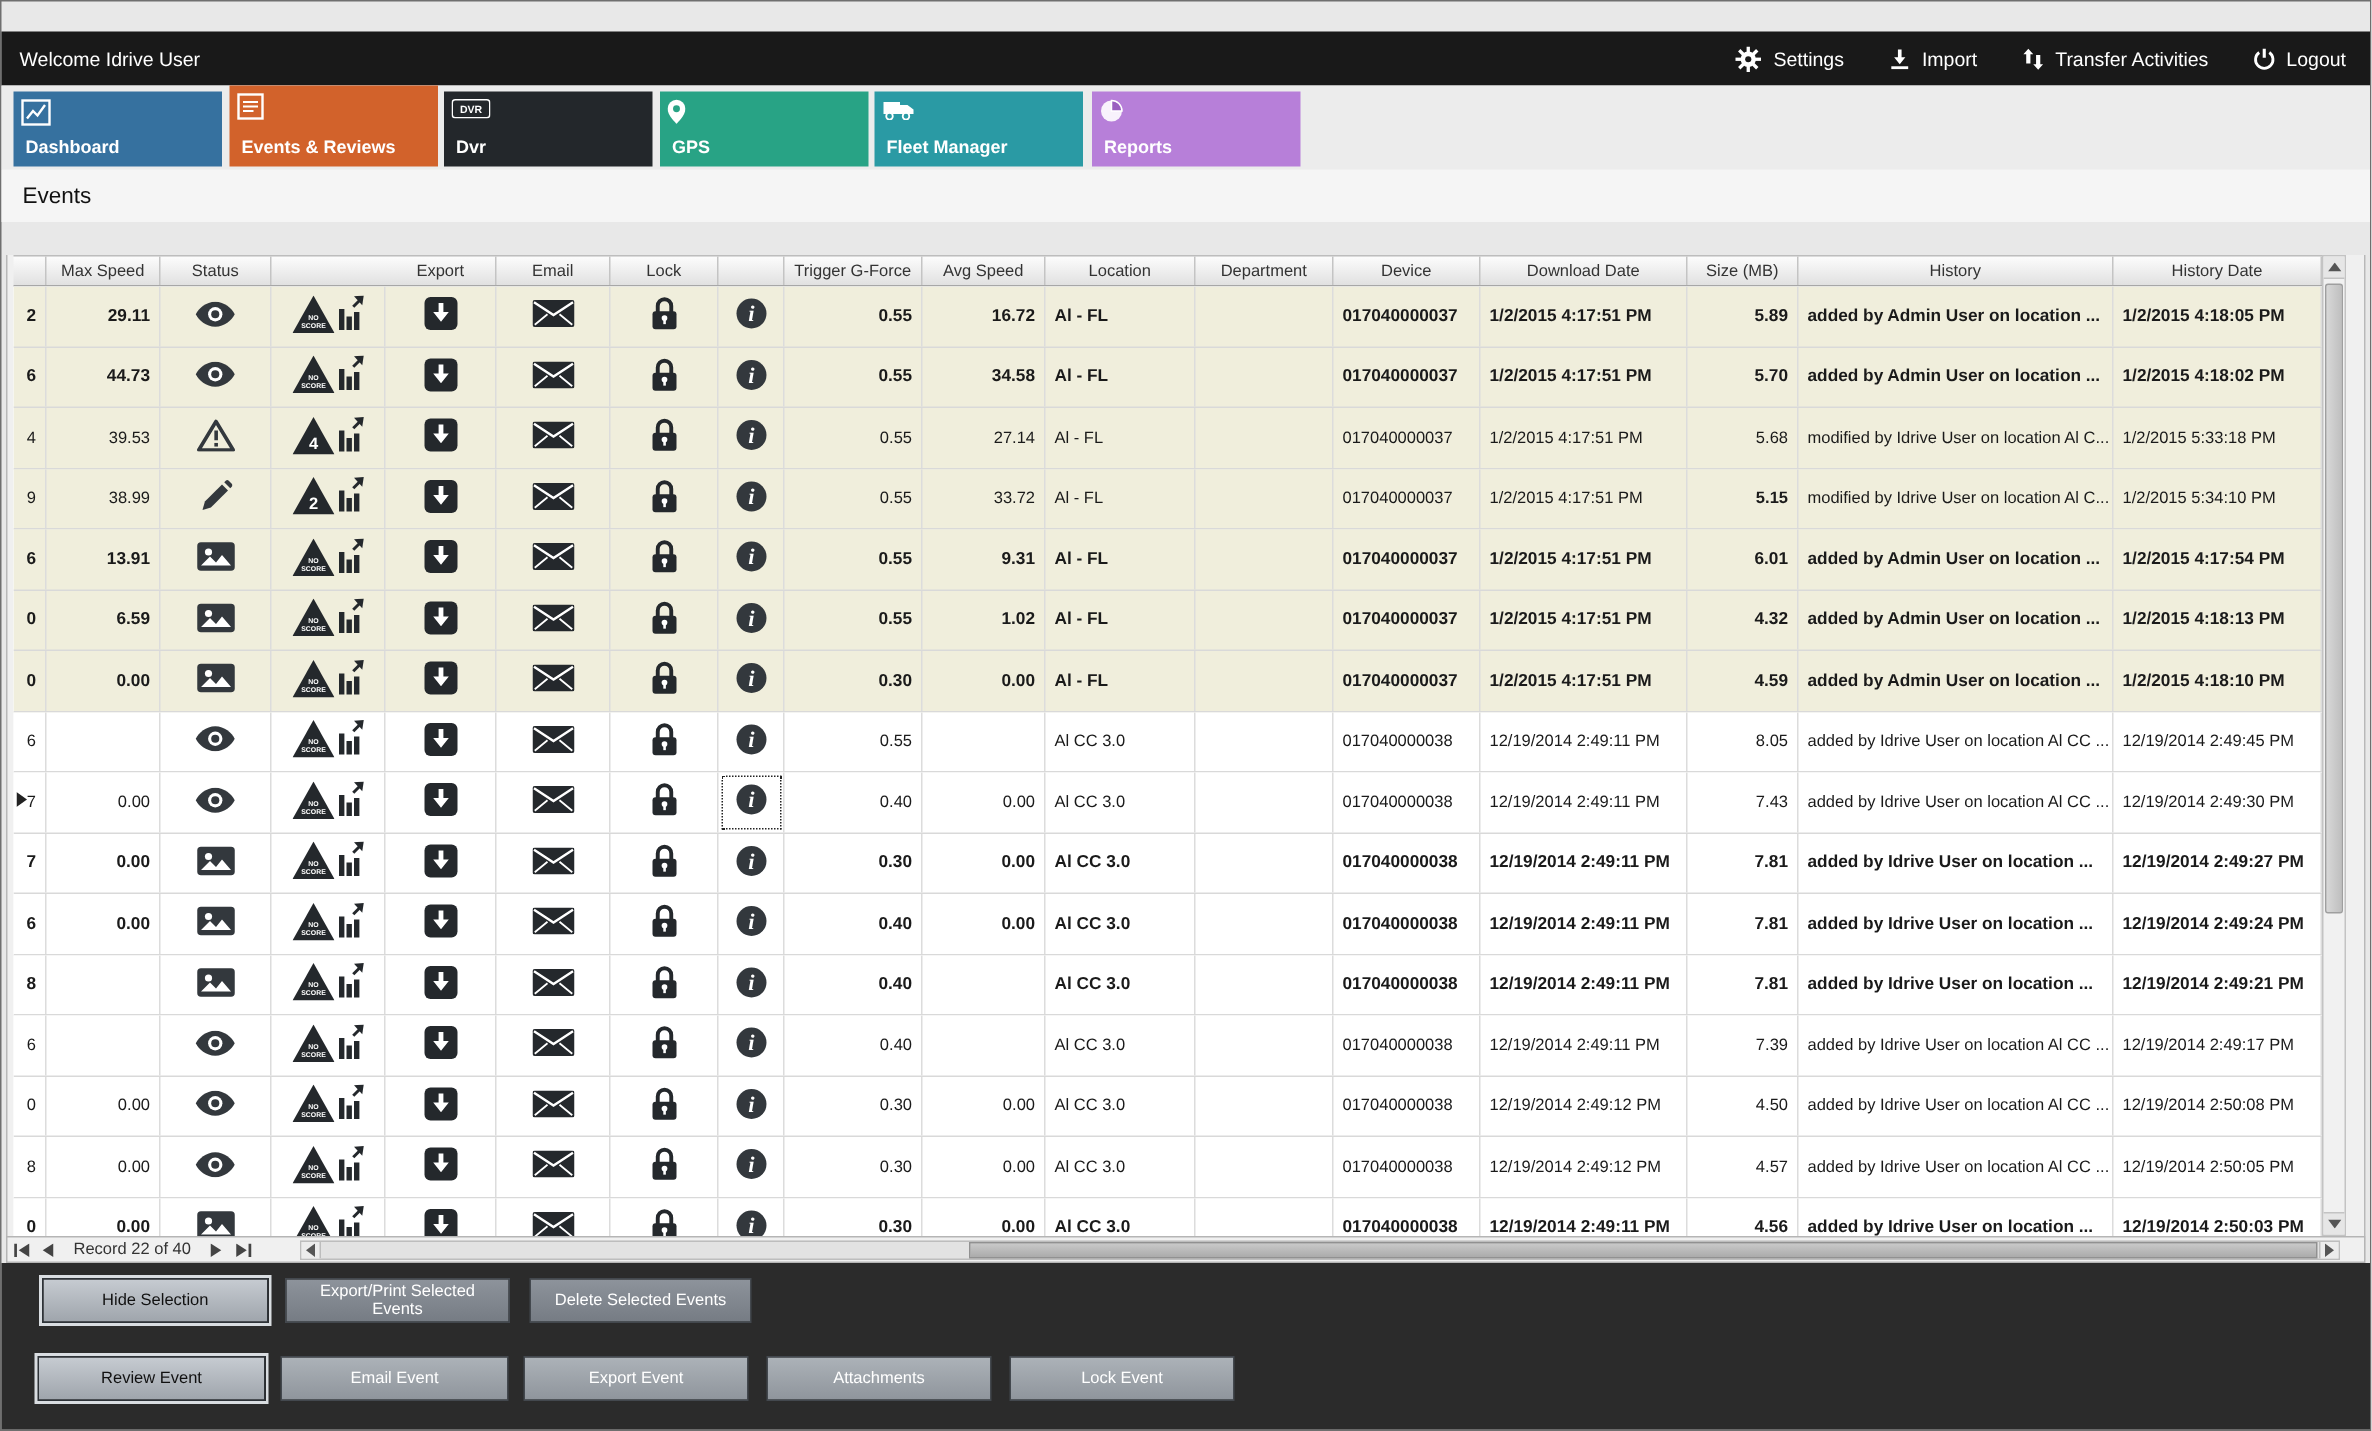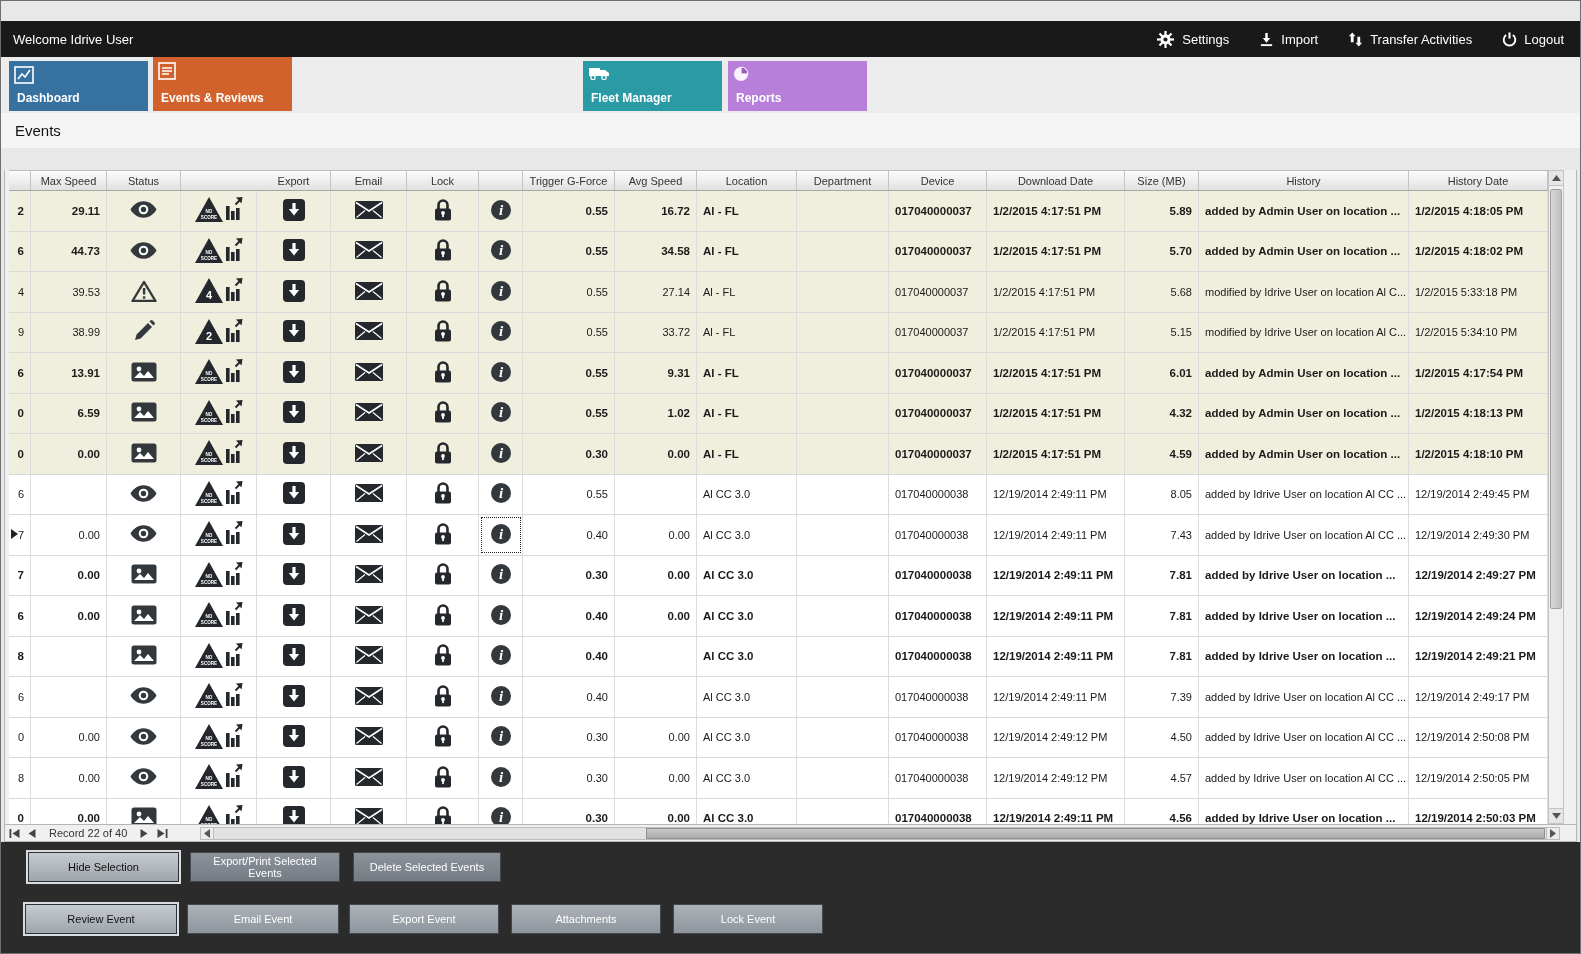--- a/index.html
+++ b/index.html
@@ -159,20 +159,34 @@
           </svg></span>
         <span class="tab-label">Dashboard</span>
       </div>
       <div class="tab active" style="left: 152px; background: rgb(210, 98, 43);">
         <span class="tab-icon"><svg width="18" height="18" viewBox="0 0 18 18">
             <rect x="1" y="1" width="16" height="16" fill="none" stroke="#fff" stroke-width="1.6"></rect>
             <path d="M4 6h10M4 9h10M4 12h7" stroke="#fff" stroke-width="1.4"></path>
           </svg></span>
         <span class="tab-label">Events &amp; Reviews</span>
       </div>
+      <div class="tab" style="left: 295px; background: rgb(35, 39, 43);">
+        <span class="tab-icon"><svg width="26" height="13" viewBox="0 0 26 13">
+            <rect x="0.5" y="0.5" width="25" height="12" rx="2" fill="none" stroke="#fff"></rect>
+            <text x="13" y="9.5" text-anchor="middle" font-size="7" font-weight="bold" fill="#fff" font-family="Liberation Sans, sans-serif">DVR</text>
+          </svg></span>
+        <span class="tab-label">Dvr</span>
+      </div>
+      <div class="tab" style="left: 439px; background: rgb(40, 163, 133);">
+        <span class="tab-icon"><svg width="12" height="17" viewBox="0 0 12 16">
+            <path d="M6 0a6 6 0 0 1 6 6c0 4.5-6 10-6 10S0 10.5 0 6a6 6 0 0 1 6-6z" fill="#fff"></path>
+            <circle cx="6" cy="6" r="2.3" fill="#28a385"></circle>
+          </svg></span>
+        <span class="tab-label">GPS</span>
+      </div>
       <div class="tab" style="left: 582px; background: rgb(42, 154, 164);">
         <span class="tab-icon"><svg width="22" height="14" viewBox="0 0 22 14">
             <path d="M1 2h11v8H1z" fill="#fff"></path>
             <path d="M12 4h5l4 3v3h-9z" fill="#fff"></path>
             <circle cx="5" cy="11.5" r="2.2" fill="#2a9aa4" stroke="#fff" stroke-width="1.2"></circle>
             <circle cx="16" cy="11.5" r="2.2" fill="#2a9aa4" stroke="#fff" stroke-width="1.2"></circle>
           </svg></span>
         <span class="tab-label">Fleet Manager</span>
       </div>
       <div class="tab" style="left: 727px; background: rgb(183, 127, 217);">
@@ -449,21 +463,21 @@
               <circle cx="11" cy="11" r="10" fill="#33383d"></circle>
               <text x="11" y="16.2" text-anchor="middle" font-family="Liberation Serif, serif" font-style="italic" font-weight="bold" font-size="15" fill="#fff">i</text>
             </svg></span>
         </div>
         <div class="cell  r" style="width: 92px;">0.55</div>
         <div class="cell  r" style="width: 82px;">33.72</div>
         <div class="cell " style="width: 100px;">Al - FL</div>
         <div class="cell " style="width: 92px;"></div>
         <div class="cell " style="width: 98px;">017040000037</div>
         <div class="cell " style="width: 138px;">1/2/2015 4:17:51 PM</div>
-        <div class="cell  r" style="width: 74px;">5.15</div>
+        <div class="cell  r" style="width: 74px; font-weight: bold;">5.15</div>
         <div class="cell " style="width: 210px;">modified by Idrive User on location Al C...</div>
         <div class="cell " style="width: 139px;">1/2/2015 5:34:10 PM</div>
       </div>
       <div class="row beige bold">
         <div class="cell  r" style="width: 22px;">
           <span>6</span>
         </div>
         <div class="cell  r" style="width: 76px;">13.91</div>
         <div class="cell ic" style="width: 74px;">
           <span class="icn"><svg width="26" height="20" viewBox="0 0 26 20">

